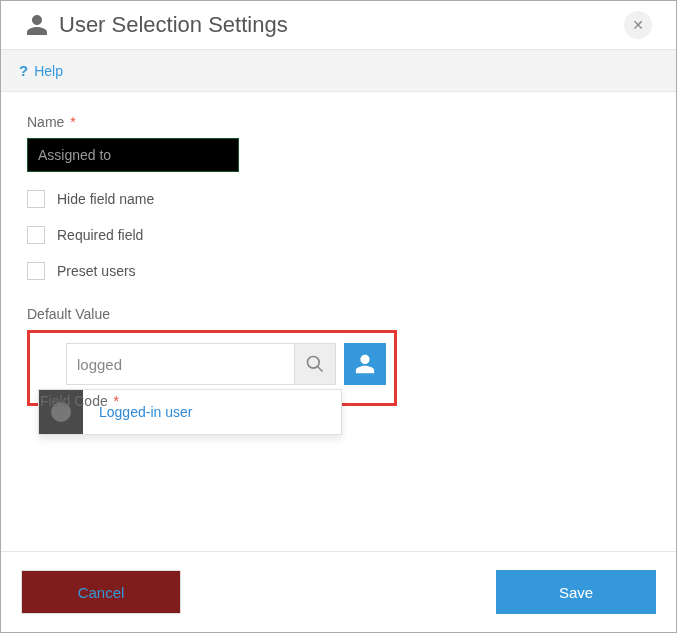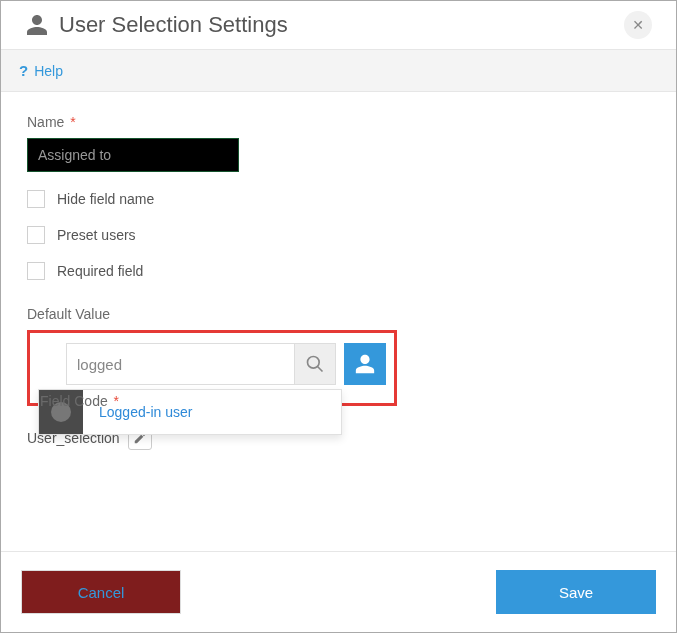--- a/index.html
+++ b/index.html
@@ -140,25 +140,25 @@
     <span>Name</span><span class="req"> *</span>
   </div>
   <input class="text-input" type="text" value="Assigned to" style="">
 
   <div class="chk-row">
     <div class="chk"></div>
     <span class="chk-label">Hide field name</span>
   </div>
   <div class="chk-row">
     <div class="chk"></div>
-    <span class="chk-label">Preset users</span>
+    <span class="chk-label">Required field</span>
   </div>
   <div class="chk-row">
     <div class="chk"></div>
-    <span class="chk-label">Required field</span>
+    <span class="chk-label">Preset users</span>
   </div>
 
   <div class="field-label section2-label">Default Value</div>
 
   <div class="dv-zone">
     <div class="search-row">
       <div class="search-box">
         <span>logged</span>
       </div>
       <div class="search-btn">
@@ -185,29 +185,19 @@
           </div>
         <span class="dd-label">Logged-in user</span>
       </div>
     </div>
 
     <div class="fc-label">
       <span>Field Code</span><span class="req"> *</span>
     </div>
   </div>
 
-  <div class="code-row">
-    <span class="code-text">User_selection</span>
-    <div class="edit-btn">
-      <span>
-        <svg viewBox="0 0 24 24" width="14" height="14" fill="currentColor">
-            <path d="M3 17.25V21h3.75l11-11L14 6.25l-11 11zM20.7 7.05a1 1 0 0 0 0-1.41l-2.34-2.34a1 1 0 0 0-1.41 0L15 5.25 18.75 9l1.95-1.95z"></path>
-          </svg>
-      </span>
-    </div>
-  </div>
 
 </div>
 
 <div class="dlg-footer">
   <div class="btn btn-cancel">Cancel</div>
   <div class="btn btn-save">Save</div>
 </div>
 
 </body></html>

